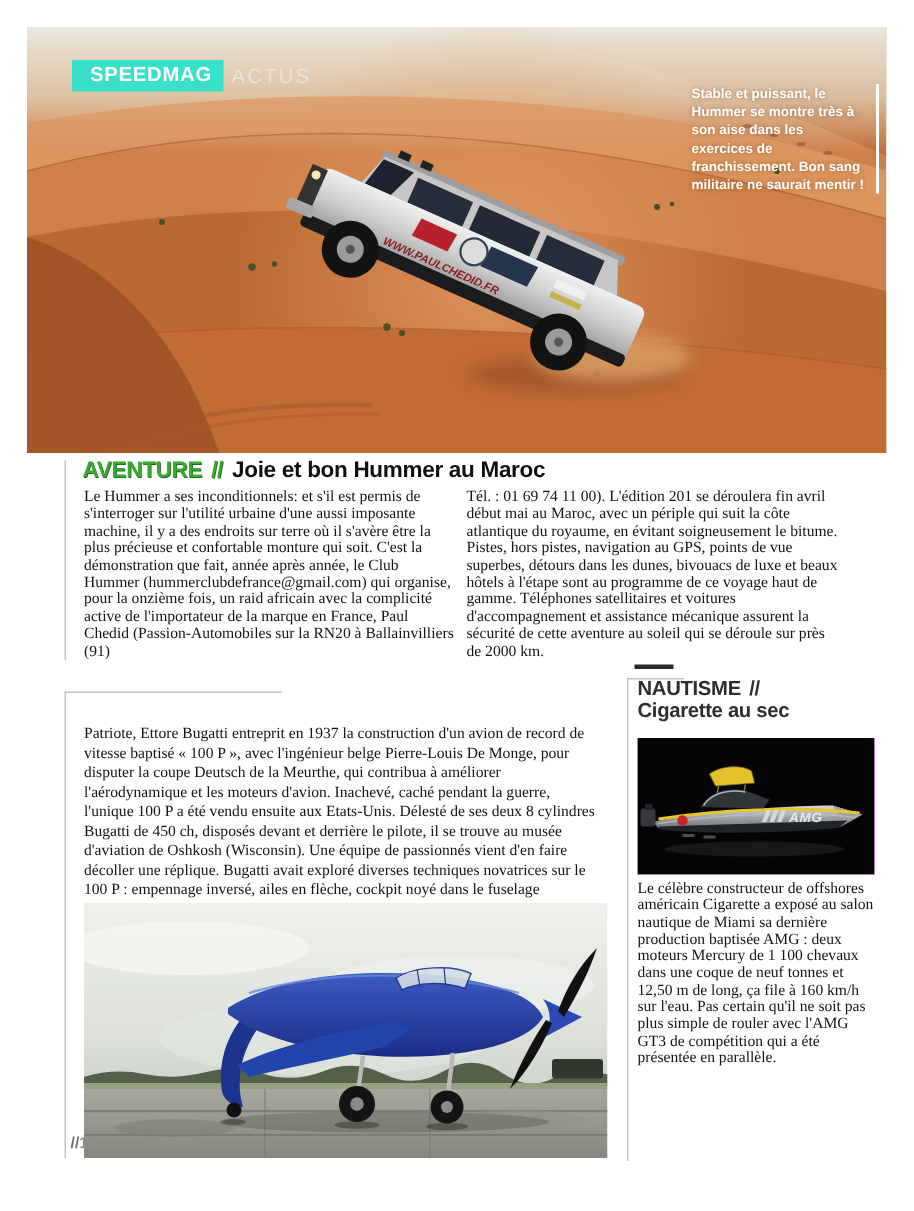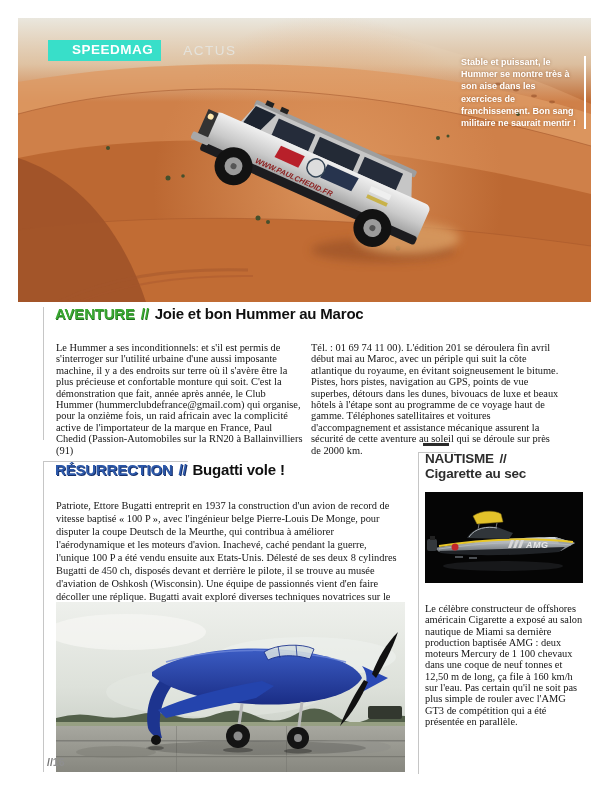--- a/index.html
+++ b/index.html
@@ -5,22 +5,22 @@
   html,body{margin:0;padding:0;background:#ffffff;}
   .page{position:relative;width:609px;height:807px;background:#ffffff;overflow:hidden;
         font-family:"Liberation Sans",sans-serif;}
 
   
   .hero{position:absolute;left:18px;top:18px;width:573px;height:284px;overflow:hidden;}
   .hero svg.desert{position:absolute;left:0;top:0;width:100%;height:100%;display:block;}
   .hummer-wrap{position:absolute;left:150px;top:80px;width:300px;height:175px;}
   .masthead{position:absolute;left:30px;top:22px;display:flex;align-items:center;}
   .brand{background:#38dfc9;color:#fff;font-weight:700;font-size:13.5px;line-height:1;
-         padding:3px 8px 4px 24px;letter-spacing:.5px;}
-  .rubric{color:#e5e3dc;font-weight:400;font-size:13.5px;letter-spacing:1.5px;padding-left:22px;}
+         padding:3px 8px 4px 12px;letter-spacing:.5px;}
+  .rubric{color:#e5e3dc;font-weight:400;font-size:13.5px;letter-spacing:1.5px;padding-left:5px;}
   .hero-caption{position:absolute;top:38px;right:5px;width:116px;padding-right:7px;
         border-right:2px solid #ffffff;font-weight:700;font-size:9px;line-height:12.2px;
         color:#ffffff;text-align:left;text-shadow:0 0 3px rgba(120,60,20,.55);}
 
   
   .rule{position:absolute;background:#c6c6c6;}
   #rule-av{left:43px;top:307px;width:1px;height:133px;}
   #rule-res-h{left:43px;top:461px;width:145px;height:1px;}
   #rule-res-v{left:43px;top:461px;width:1px;height:311px;}
   #naut-bar{left:423px;top:443px;width:26px;height:3px;background:#2b2b2b;}
@@ -31,21 +31,21 @@
   .sec-title{position:absolute;font-weight:700;font-size:15px;letter-spacing:-.2px;color:#101010;}
   #t-av{left:55px;top:305px;text-align:right;}
   #t-res{left:55px;top:461px;}
   #t-naut{left:425px;top:451px;font-size:13.5px;line-height:15px;color:#2e2e2e;}
   .k-av{color:#3aa832;text-shadow:.5px .5px 0 #1d6c1a;}
   .k-res{color:#2d59aa;text-shadow:1px 1px 0 #16306b;}
   .k-naut{color:#2e2e2e;}
   .sep{padding:0 2px;}
 
   
-  .body-text{position:absolute;font-family:"Liberation Serif",serif;font-size:10.4px;color:#141414;margin-top:16px;}
+  .body-text{position:absolute;font-family:"Liberation Serif",serif;font-size:10.4px;color:#141414;}
   #av-c1{left:56px;top:326px;width:248px;line-height:11.4px;}
   #av-c2{left:311px;top:326px;width:251px;line-height:11.4px;}
   #res-b{left:56px;top:483px;width:342px;line-height:13px;}
   #naut-b{left:425px;top:587px;width:160px;line-height:11.3px;}
 
   
   .plane-photo{position:absolute;left:56px;top:602px;width:349px;height:170px;}
   .plane-photo svg{display:block;width:100%;height:100%;}
   .boat-photo{position:absolute;left:425px;top:492px;width:158px;height:91px;background:#d946ef;}
   .boat-photo svg{display:block;width:100%;height:100%;}
@@ -165,25 +165,20 @@
   <div class="rule" id="rule-naut-v"></div>
 
   <div class="sec-title" id="t-av">
     <span class="k-av">AVENTURE</span>
     <span class="sep k-av">//</span>
     <span>Joie et bon Hummer au Maroc</span>
   </div>
   <div class="body-text" id="av-c1">Le Hummer a ses inconditionnels: et s'il est permis de s'interroger sur l'utilité urbaine d'une aussi imposante machine, il y a des endroits sur terre où il s'avère être la plus précieuse et confortable monture qui soit. C'est la démonstration que fait, année après année, le Club Hummer (hummerclubdefrance@gmail.com) qui organise, pour la onzième fois, un raid africain avec la complicité active de l'importateur de la marque en France, Paul Chedid (Passion-Automobiles sur la RN20 à Ballainvilliers (91)</div>
   <div class="body-text" id="av-c2">Tél. : 01 69 74 11 00). L'édition 201 se déroulera fin avril début mai au Maroc, avec un périple qui suit la côte atlantique du royaume, en évitant soigneusement le bitume. Pistes, hors pistes, navigation au GPS, points de vue superbes, détours dans les dunes, bivouacs de luxe et beaux hôtels à l'étape sont au programme de ce voyage haut de gamme. Téléphones satellitaires et voitures d'accompagnement et assistance mécanique assurent la sécurité de cette aventure au soleil qui se déroule sur près de 2000 km.</div>
 
-  <div class="sec-title" id="t-res">
-    <span class="k-res">RÉSURRECTION</span>
-    <span class="sep k-res">//</span>
-    <span>Bugatti vole !</span>
-  </div>
   <div class="body-text" id="res-b">Patriote, Ettore Bugatti entreprit en 1937 la construction d'un avion de record de vitesse baptisé « 100 P », avec l'ingénieur belge Pierre-Louis De Monge, pour disputer la coupe Deutsch de la Meurthe, qui contribua à améliorer l'aérodynamique et les moteurs d'avion. Inachevé, caché pendant la guerre, l'unique 100 P a été vendu ensuite aux Etats-Unis. Délesté de ses deux 8 cylindres Bugatti de 450 ch, disposés devant et derrière le pilote, il se trouve au musée d'aviation de Oshkosh (Wisconsin). Une équipe de passionnés vient d'en faire décoller une réplique. Bugatti avait exploré diverses techniques novatrices sur le 100 P : empennage inversé, ailes en flèche, cockpit noyé dans le fuselage profilé… près de 60 ans après la disparition d'Ettore, elles s'avèrent opérationnelles !</div>
 
   <div class="plane-photo">
     <svg viewBox="0 0 349 170" preserveAspectRatio="none" aria-hidden="true">
       <defs>
         <linearGradient id="pskyg" x1="0" y1="0" x2="0" y2="1">
           <stop offset="0" stop-color="#eef0ec"></stop>
             <stop offset=".7" stop-color="#dde1da"></stop>
             <stop offset="1" stop-color="#cfd4cc"></stop>
         </linearGradient>

